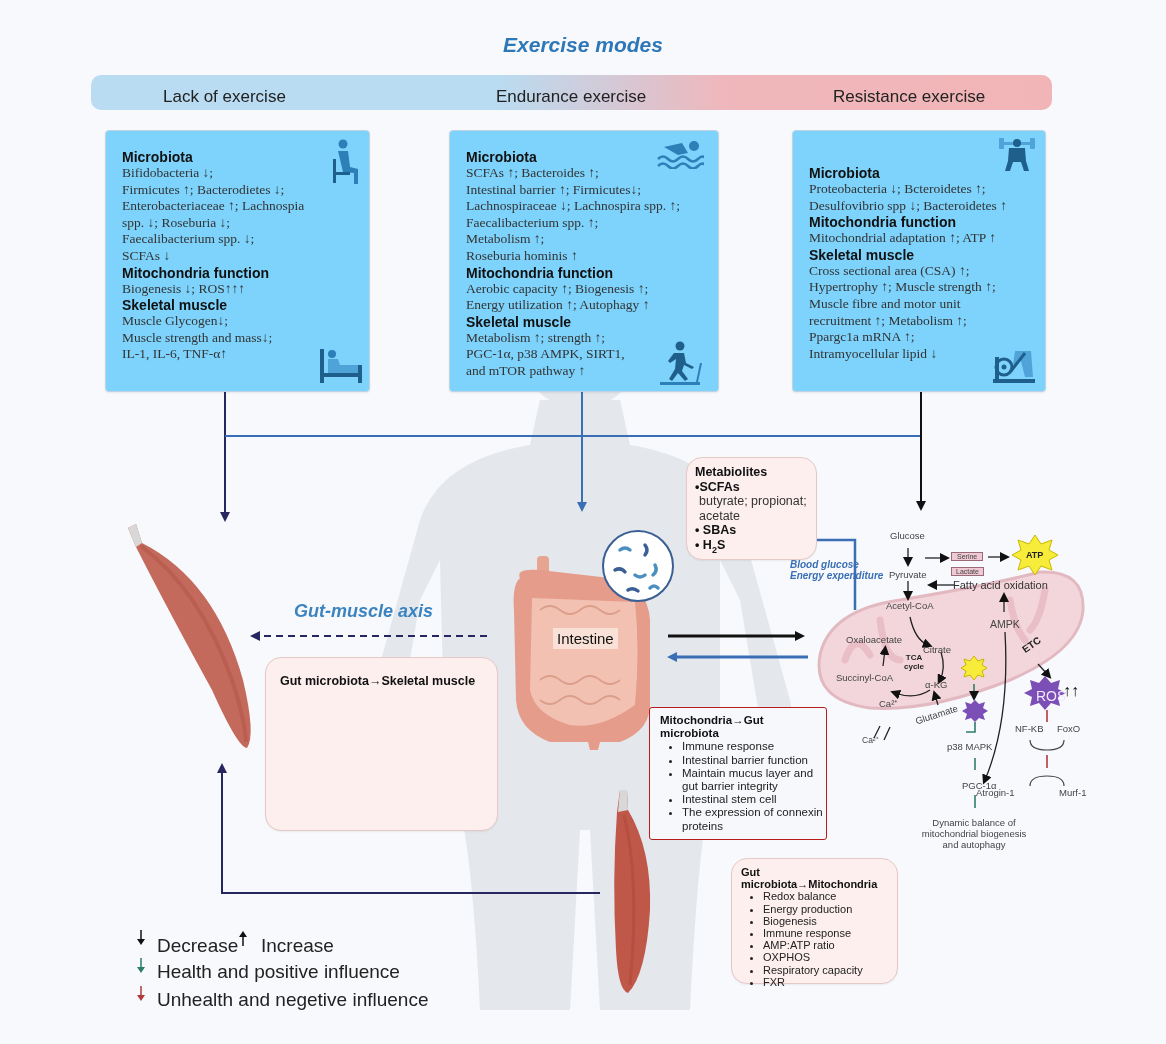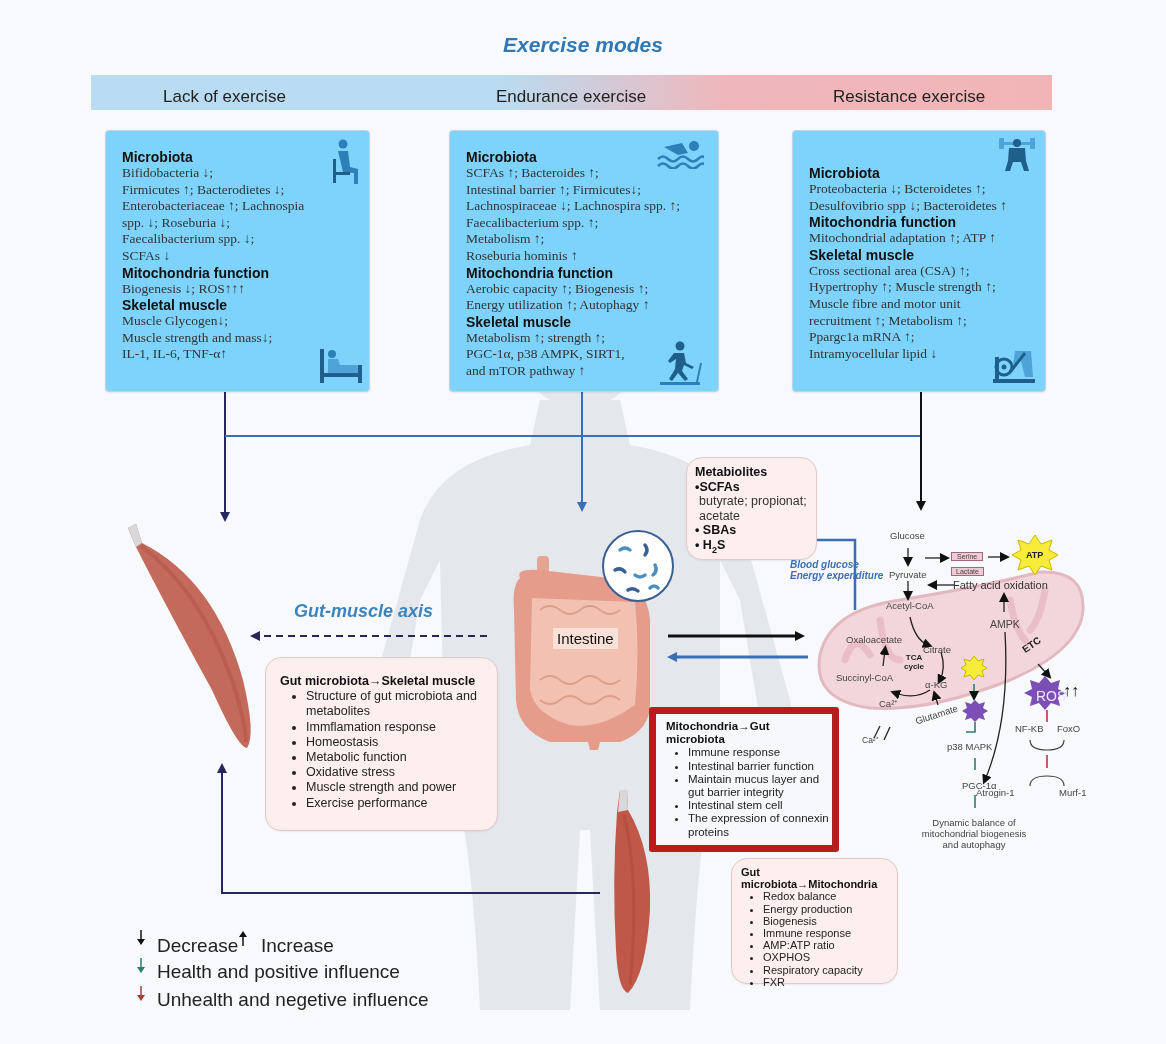--- a/index.html
+++ b/index.html
@@ -1,25 +1,25 @@
 <!DOCTYPE html>
 <html><head>
 <meta charset="utf-8">
 <style>
   html,body{margin:0;padding:0;}
   body{width:1166px;height:1044px;background:#f7f9fc;position:relative;overflow:hidden;font-family:"Liberation Sans",sans-serif;color:#222;}
   .abs{position:absolute;}
   #title{left:0;width:1166px;top:33px;text-align:center;font-size:21px;font-style:italic;font-weight:bold;color:#2f78b8;}
-  #modebar{left:91px;top:75px;width:961px;height:35px;border-radius:0;background:linear-gradient(90deg,#b9dcf2 0%,#b9dcf2 42%,#efb7bb 66%,#f2b5b7 100%);}
+  #modebar{left:91px;top:75px;width:961px;height:35px;border-radius:10px;background:linear-gradient(90deg,#b9dcf2 0%,#b9dcf2 42%,#efb7bb 66%,#f2b5b7 100%);}
   .mode{position:absolute;top:12px;font-size:17px;color:#222;}
   .card{position:absolute;background:#7dd3fc;border:1px solid #bfd3e3;border-radius:4px;box-shadow:0 1px 2px rgba(0,0,0,.08);padding:0;}
   .card .hd{font-family:"Liberation Sans",sans-serif;font-weight:bold;font-size:14px;color:#111;line-height:16px;}
   .card .ln{font-family:"Liberation Serif",serif;font-size:13.5px;color:#333;line-height:16.6px;white-space:nowrap;}
   .pbox{position:absolute;background:#fcefee;border:1px solid #e6c9c6;border-radius:16px;box-shadow:0 1px 2px rgba(0,0,0,.06);}
-  .wbox{position:absolute;background:#f6f8fb;border:7px solid #b91c1c;border-radius:3px;}
+  .wbox{position:absolute;background:#f6f8fb;border:1px solid #b91c1c;border-radius:3px;}
   .btitle{font-weight:bold;color:#111;}
   ul.bl{margin:0;padding-left:26px;}
   ul.bl li{list-style:disc;}
   .t{position:absolute;white-space:nowrap;}
   .legend-row{position:absolute;font-size:19px;color:#222;}
 </style>
 </head>
 <body>
 
 <div id="title" class="abs">Exercise modes</div>
@@ -252,29 +252,20 @@
   <div>Blood glucose</div>
   <div>Energy expenditure</div>
 </div>
 
 <div class="t" style="left:294px;top:601px;font-size:18px;font-style:italic;font-weight:bold;color:#3b84bf;">Gut-muscle axis</div>
 <div class="t" style="left:553px;top:628px;font-size:15px;color:#111;background:rgba(250,230,222,.85);padding:2px 4px;">Intestine</div>
 
 <div class="pbox" style="left:265px;top:657px;width:231px;height:172px;font-size:12.5px;line-height:15.2px;">
   <div style="position:absolute;left:14px;top:16px;width:215px;">
     <div class="btitle">Gut microbiota→Skeletal muscle</div>
-    <ul class="bl">
-      <li>Structure of gut microbiota and metabolites</li>
-      <li>Immflamation response</li>
-      <li>Homeostasis</li>
-      <li>Metabolic function</li>
-      <li>Oxidative stress</li>
-      <li>Muscle strength and power</li>
-      <li>Exercise performance</li>
-    </ul>
   </div>
 </div>
 
 <div class="wbox" style="left:649px;top:707px;width:176px;height:131px;font-size:11.5px;line-height:13.2px;">
   <div style="position:absolute;left:10px;top:6px;width:165px;">
     <div class="btitle">Mitochondria→Gut microbiota</div>
     <ul class="bl" style="padding-left:22px;">
       <li>Immune response</li>
       <li>Intestinal barrier function</li>
       <li>Maintain mucus layer and gut barrier integrity</li>

